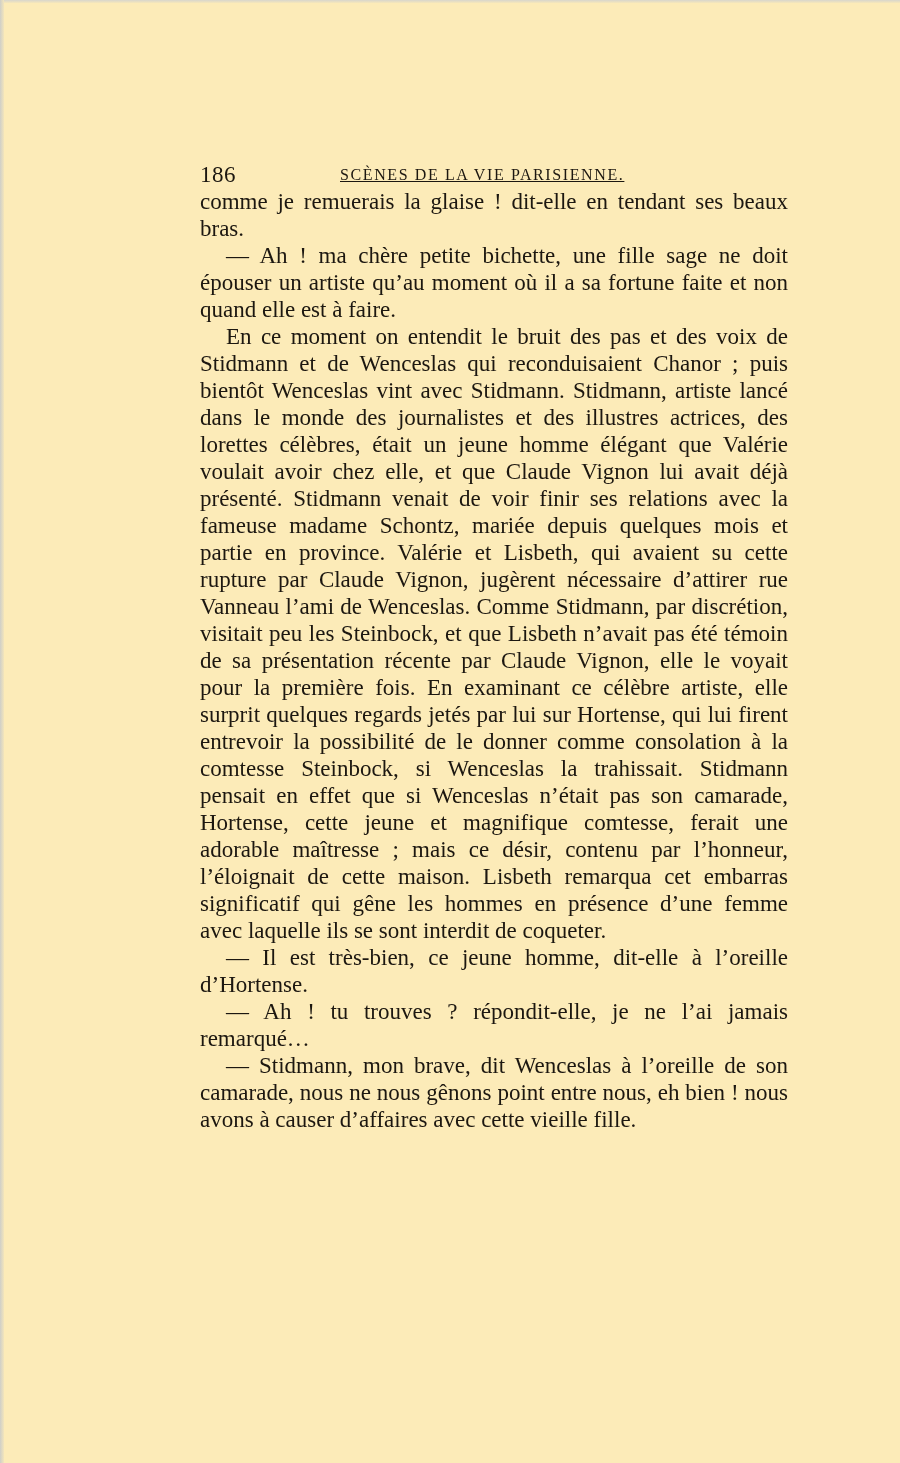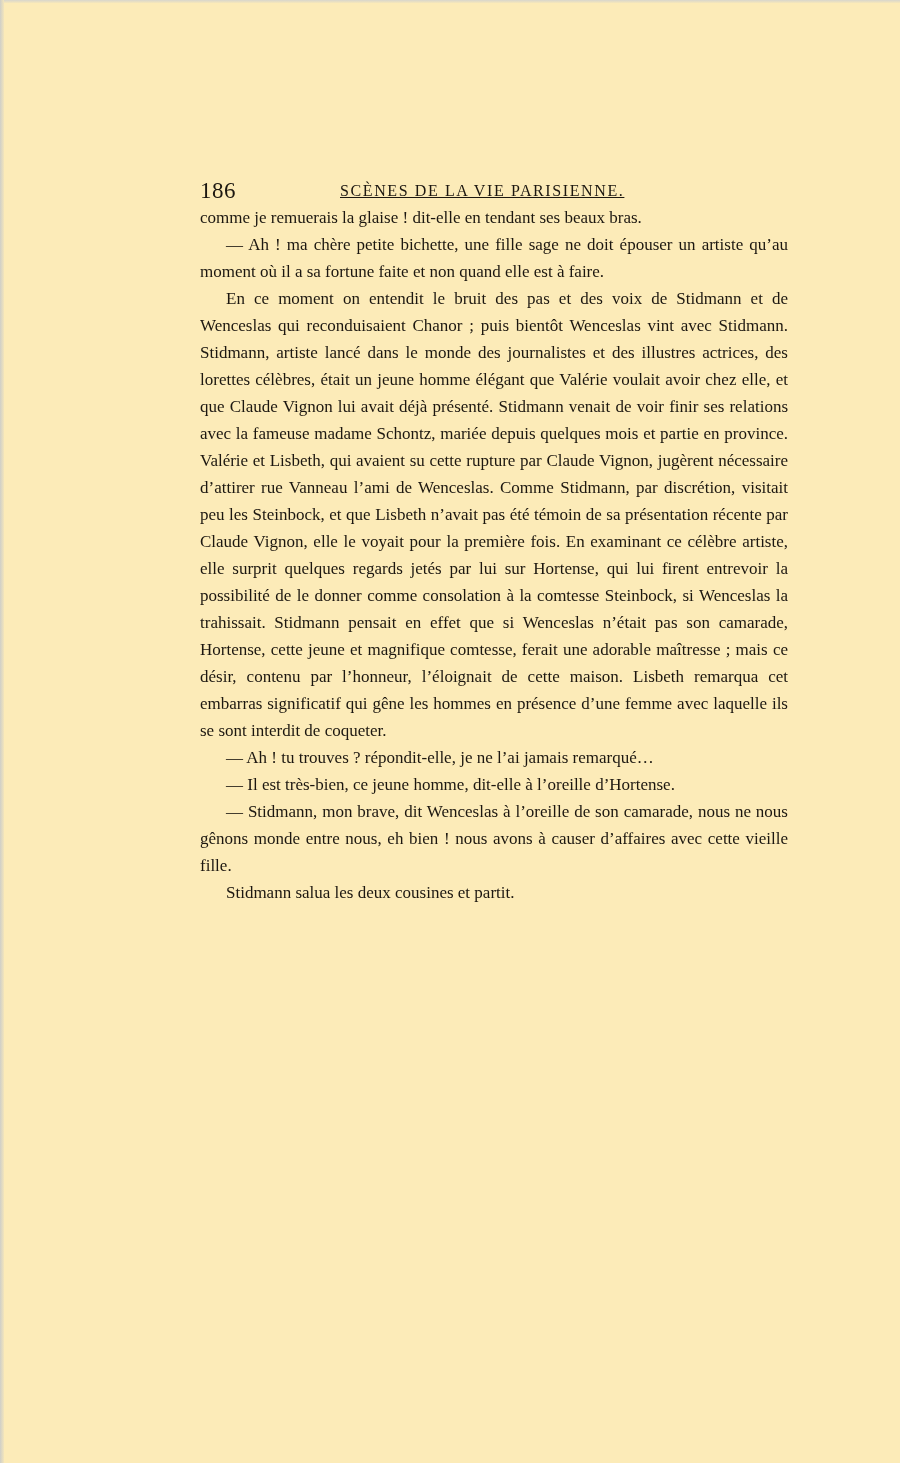--- a/index.html
+++ b/index.html
@@ -16,40 +16,40 @@
     position: absolute; left: 0; top: 0; width: 4px; height: 1463px;
     background: linear-gradient(to right, #cfcfc8, #f3e5bb);
   }
   .edge-top {
     position: absolute; left: 0; top: 0; width: 900px; height: 3px;
     background: linear-gradient(to bottom, #d8d6cc, #f6e7bb);
   }
   .page {
     position: absolute;
     left: 200px;
-    top: 176px;
+    top: 160px;
     width: 588px;
   }
   .running-head {
     position: relative;
     height: 28px;
   }
   .page-number {
     position: absolute; left: 0; top: 2px;
     font-size: 23px;
     letter-spacing: 0.5px;
   }
   .running-title {
     position: absolute; left: 140px; top: 6px;
     font-size: 16px;
     letter-spacing: 1.6px;
     text-decoration: underline;
   }
   .text {
-    font-size: 17px;
+    font-size: 23px;
     line-height: 27px;
     text-align: justify;
     margin-top: 0;
   }
   .text p {
     margin: 0;
     text-indent: 26px;
     text-align: justify;
     text-align-last: left;
   }
@@ -63,18 +63,17 @@
 
 <div class="page">
   <div class="running-head">
     <span class="page-number">186</span>
     <span class="running-title">SCÈNES DE LA VIE PARISIENNE.</span>
   </div>
   <div class="text">
     <p class="cont">comme je remuerais la glaise ! dit-elle en tendant ses beaux bras.</p>
     <p>— Ah ! ma chère petite bichette, une fille sage ne doit épouser un artiste qu’au moment où il a sa fortune faite et non quand elle est à faire.</p>
     <p>En ce moment on entendit le bruit des pas et des voix de Stidmann et de Wenceslas qui reconduisaient Chanor ; puis bientôt Wenceslas vint avec Stidmann. Stidmann, artiste lancé dans le monde des journalistes et des illustres actrices, des lorettes célèbres, était un jeune homme élégant que Valérie voulait avoir chez elle, et que Claude Vignon lui avait déjà présenté. Stidmann venait de voir finir ses relations avec la fameuse madame Schontz, mariée depuis quelques mois et partie en province. Valérie et Lisbeth, qui avaient su cette rupture par Claude Vignon, jugèrent nécessaire d’attirer rue Vanneau l’ami de Wenceslas. Comme Stidmann, par discrétion, visitait peu les Steinbock, et que Lisbeth n’avait pas été témoin de sa présentation récente par Claude Vignon, elle le voyait pour la première fois. En examinant ce célèbre artiste, elle surprit quelques regards jetés par lui sur Hortense, qui lui firent entrevoir la possibilité de le donner comme consolation à la comtesse Steinbock, si Wenceslas la trahissait. Stidmann pensait en effet que si Wenceslas n’était pas son camarade, Hortense, cette jeune et magnifique comtesse, ferait une adorable maîtresse ; mais ce désir, contenu par l’honneur, l’éloignait de cette maison. Lisbeth remarqua cet embarras significatif qui gêne les hommes en présence d’une femme avec laquelle ils se sont interdit de coqueter.</p>
+    <p>— Il est très-bien, ce jeune homme, dit-elle à l’oreille d’Hortense.</p>
     <p>— Ah ! tu trouves ? répondit-elle, je ne l’ai jamais remarqué…</p>
-    <p>— Il est très-bien, ce jeune homme, dit-elle à l’oreille d’Hortense.</p>
-    <p>— Stidmann, mon brave, dit Wenceslas à l’oreille de son camarade, nous ne nous gênons monde entre nous, eh bien ! nous avons à causer d’affaires avec cette vieille fille.</p>
-    <p>Stidmann salua les deux cousines et partit.</p>
+    <p>— Stidmann, mon brave, dit Wenceslas à l’oreille de son camarade, nous ne nous gênons point entre nous, eh bien ! nous avons à causer d’affaires avec cette vieille fille.</p>
   </div>
 </div>
 
 </body></html>

